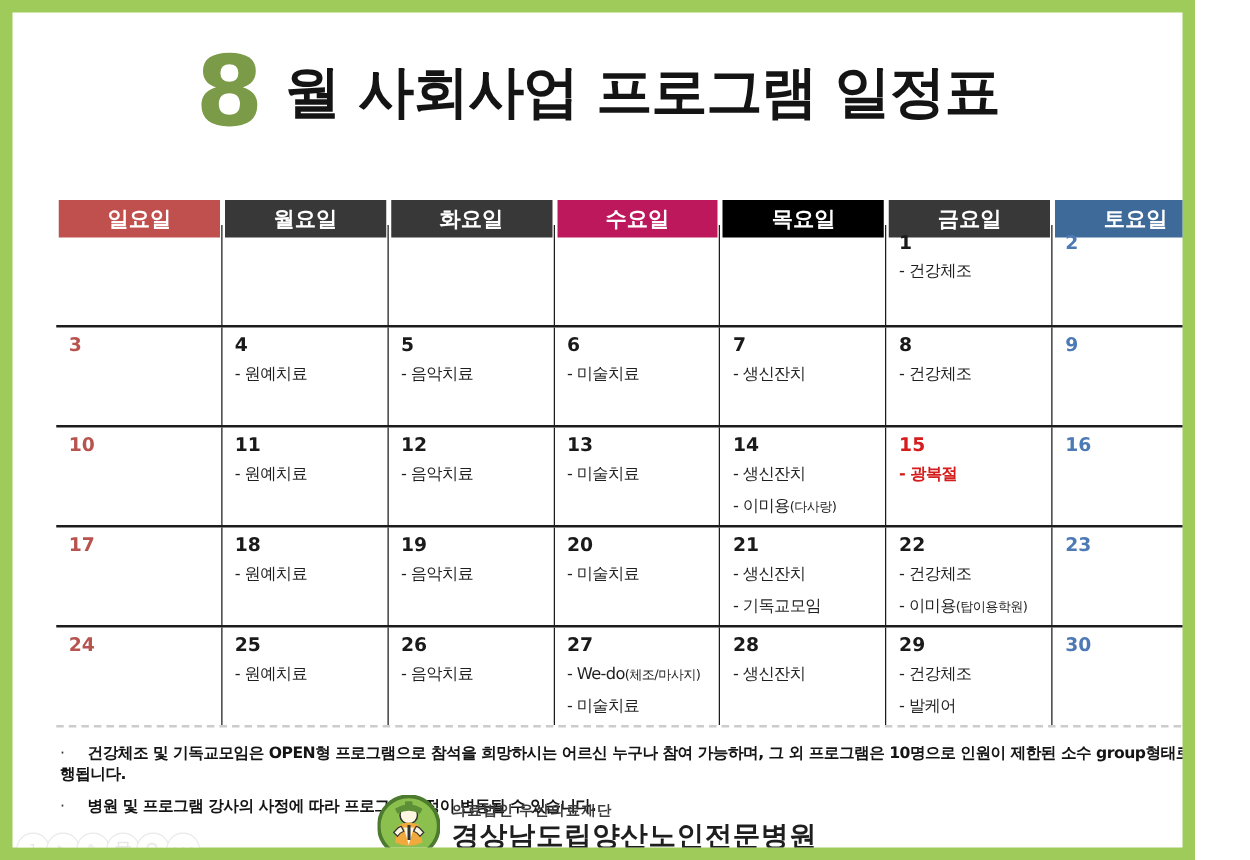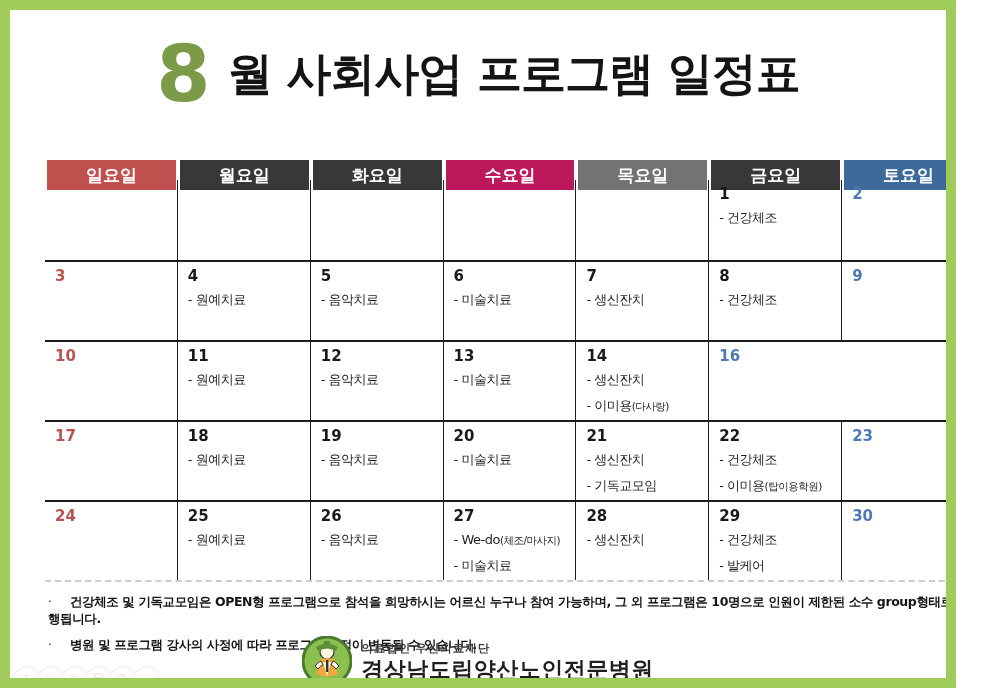--- a/index.html
+++ b/index.html
@@ -84,21 +84,21 @@
         <div class="hcell">
           <div class="hcell-inner" style="background: rgb(56, 56, 56);">월요일</div>
         </div>
         <div class="hcell">
           <div class="hcell-inner" style="background: rgb(56, 56, 56);">화요일</div>
         </div>
         <div class="hcell">
           <div class="hcell-inner" style="background: #be185d;">수요일</div>
         </div>
         <div class="hcell">
-          <div class="hcell-inner" style="background: #737373;">목요일</div>
+          <div class="hcell-inner" style="background: #000000;">목요일</div>
         </div>
         <div class="hcell">
           <div class="hcell-inner" style="background: rgb(56, 56, 56);">금요일</div>
         </div>
         <div class="hcell">
           <div class="hcell-inner" style="background: rgb(62, 106, 153);">토요일</div>
         </div>
       </div>
     <div class="cal-body" id="cal-body">
         <div class="week">
@@ -175,20 +175,26 @@
             <div class="date">13</div>
             <div class="events">
               <div class="event">- 미술치료</div>
             </div>
           </div>
           <div class="cell">
             <div class="date">14</div>
             <div class="events">
               <div class="event">- 생신잔치</div>
               <div class="event">- 이미용<span class="small">(다사랑)</span></div>
+            </div>
+          </div>
+          <div class="cell">
+            <div class="date" style="color: rgb(214, 29, 29);">15</div>
+            <div class="events">
+              <div class="event holiday" style="color: rgb(214, 29, 29);">- 광복절</div>
             </div>
           </div>
           <div class="cell">
             <div class="date" style="color: rgb(77, 122, 181);">16</div>
           </div>
         </div>
         <div class="week">
           <div class="cell">
             <div class="date" style="color: rgb(183, 84, 79);">17</div>
           </div>

